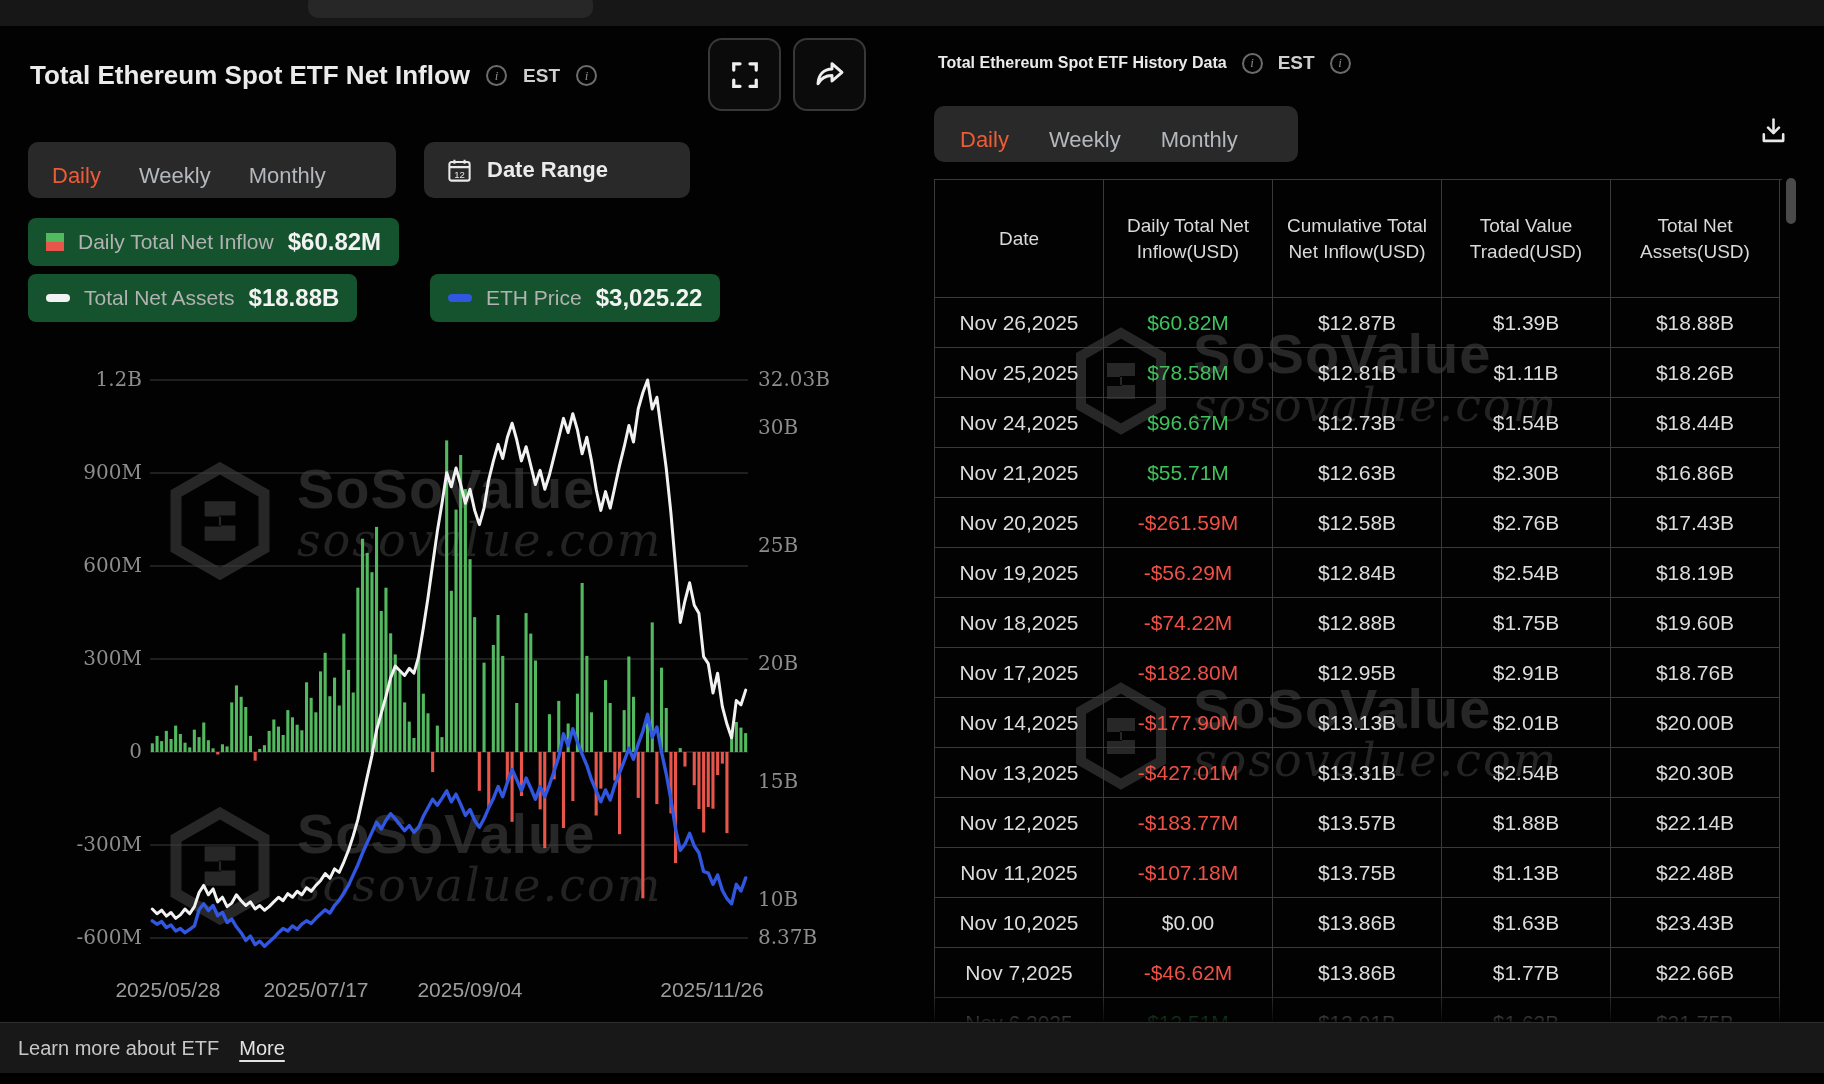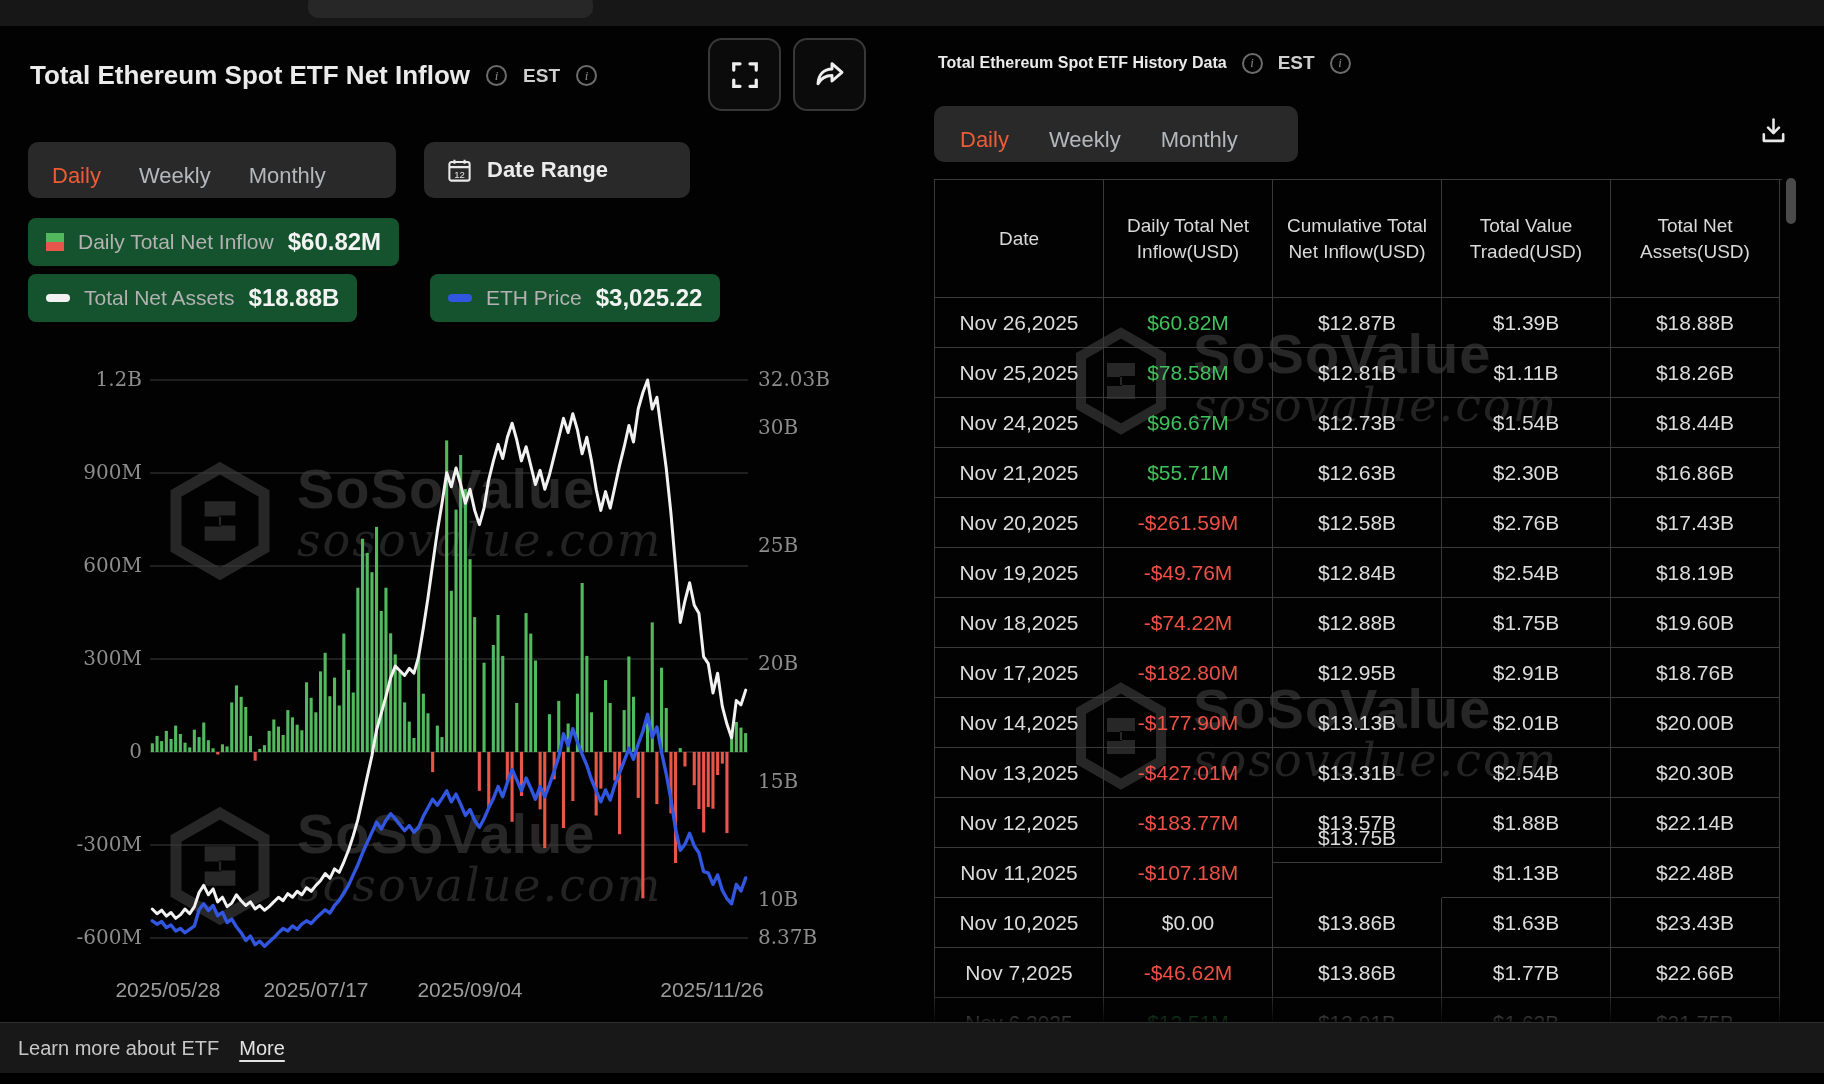--- a/index.html
+++ b/index.html
@@ -346,21 +346,21 @@
         <div class="tbl-cell cell-val val-pos" style="left: 169px; top: 268px; width: 169px; height: 50px;">$55.71M</div>
         <div class="tbl-cell cell-val" style="left: 338px; top: 268px; width: 169px; height: 50px;">$12.63B</div>
         <div class="tbl-cell cell-val" style="left: 507px; top: 268px; width: 169px; height: 50px;">$2.30B</div>
         <div class="tbl-cell cell-val" style="left: 676px; top: 268px; width: 169px; height: 50px;">$16.86B</div>
         <div class="tbl-cell cell-val" style="left: 0px; top: 318px; width: 169px; height: 50px;">Nov 20,2025</div>
         <div class="tbl-cell cell-val val-neg" style="left: 169px; top: 318px; width: 169px; height: 50px;">-$261.59M</div>
         <div class="tbl-cell cell-val" style="left: 338px; top: 318px; width: 169px; height: 50px;">$12.58B</div>
         <div class="tbl-cell cell-val" style="left: 507px; top: 318px; width: 169px; height: 50px;">$2.76B</div>
         <div class="tbl-cell cell-val" style="left: 676px; top: 318px; width: 169px; height: 50px;">$17.43B</div>
         <div class="tbl-cell cell-val" style="left: 0px; top: 368px; width: 169px; height: 50px;">Nov 19,2025</div>
-        <div class="tbl-cell cell-val val-neg" style="left: 169px; top: 368px; width: 169px; height: 50px;">-$49.76M</div>
+        <div class="tbl-cell cell-val val-neg" style="left: 169px; top: 368px; width: 169px; height: 50px;">-$56.29M</div>
         <div class="tbl-cell cell-val" style="left: 338px; top: 368px; width: 169px; height: 50px;">$12.84B</div>
         <div class="tbl-cell cell-val" style="left: 507px; top: 368px; width: 169px; height: 50px;">$2.54B</div>
         <div class="tbl-cell cell-val" style="left: 676px; top: 368px; width: 169px; height: 50px;">$18.19B</div>
         <div class="tbl-cell cell-val" style="left: 0px; top: 418px; width: 169px; height: 50px;">Nov 18,2025</div>
         <div class="tbl-cell cell-val val-neg" style="left: 169px; top: 418px; width: 169px; height: 50px;">-$74.22M</div>
         <div class="tbl-cell cell-val" style="left: 338px; top: 418px; width: 169px; height: 50px;">$12.88B</div>
         <div class="tbl-cell cell-val" style="left: 507px; top: 418px; width: 169px; height: 50px;">$1.75B</div>
         <div class="tbl-cell cell-val" style="left: 676px; top: 418px; width: 169px; height: 50px;">$19.60B</div>
         <div class="tbl-cell cell-val" style="left: 0px; top: 468px; width: 169px; height: 50px;">Nov 17,2025</div>
         <div class="tbl-cell cell-val val-neg" style="left: 169px; top: 468px; width: 169px; height: 50px;">-$182.80M</div>
@@ -377,21 +377,21 @@
         <div class="tbl-cell cell-val" style="left: 338px; top: 568px; width: 169px; height: 50px;">$13.31B</div>
         <div class="tbl-cell cell-val" style="left: 507px; top: 568px; width: 169px; height: 50px;">$2.54B</div>
         <div class="tbl-cell cell-val" style="left: 676px; top: 568px; width: 169px; height: 50px;">$20.30B</div>
         <div class="tbl-cell cell-val" style="left: 0px; top: 618px; width: 169px; height: 50px;">Nov 12,2025</div>
         <div class="tbl-cell cell-val val-neg" style="left: 169px; top: 618px; width: 169px; height: 50px;">-$183.77M</div>
         <div class="tbl-cell cell-val" style="left: 338px; top: 618px; width: 169px; height: 50px;">$13.57B</div>
         <div class="tbl-cell cell-val" style="left: 507px; top: 618px; width: 169px; height: 50px;">$1.88B</div>
         <div class="tbl-cell cell-val" style="left: 676px; top: 618px; width: 169px; height: 50px;">$22.14B</div>
         <div class="tbl-cell cell-val" style="left: 0px; top: 668px; width: 169px; height: 50px;">Nov 11,2025</div>
         <div class="tbl-cell cell-val val-neg" style="left: 169px; top: 668px; width: 169px; height: 50px;">-$107.18M</div>
-        <div class="tbl-cell cell-val" style="left: 338px; top: 633px; width: 169px; height: 50px; text-align: right;">$13.75B</div>
+        <div class="tbl-cell cell-val" style="left: 338px; top: 668px; width: 169px; height: 50px; text-align: right;">$13.75B</div>
         <div class="tbl-cell cell-val" style="left: 507px; top: 668px; width: 169px; height: 50px;">$1.13B</div>
         <div class="tbl-cell cell-val" style="left: 676px; top: 668px; width: 169px; height: 50px;">$22.48B</div>
         <div class="tbl-cell cell-val" style="left: 0px; top: 718px; width: 169px; height: 50px;">Nov 10,2025</div>
         <div class="tbl-cell cell-val val-zero" style="left: 169px; top: 718px; width: 169px; height: 50px;">$0.00</div>
         <div class="tbl-cell cell-val" style="left: 338px; top: 718px; width: 169px; height: 50px;">$13.86B</div>
         <div class="tbl-cell cell-val" style="left: 507px; top: 718px; width: 169px; height: 50px;">$1.63B</div>
         <div class="tbl-cell cell-val" style="left: 676px; top: 718px; width: 169px; height: 50px;">$23.43B</div>
         <div class="tbl-cell cell-val" style="left: 0px; top: 768px; width: 169px; height: 50px;">Nov 7,2025</div>
         <div class="tbl-cell cell-val val-neg" style="left: 169px; top: 768px; width: 169px; height: 50px;">-$46.62M</div>
         <div class="tbl-cell cell-val" style="left: 338px; top: 768px; width: 169px; height: 50px;">$13.86B</div>

